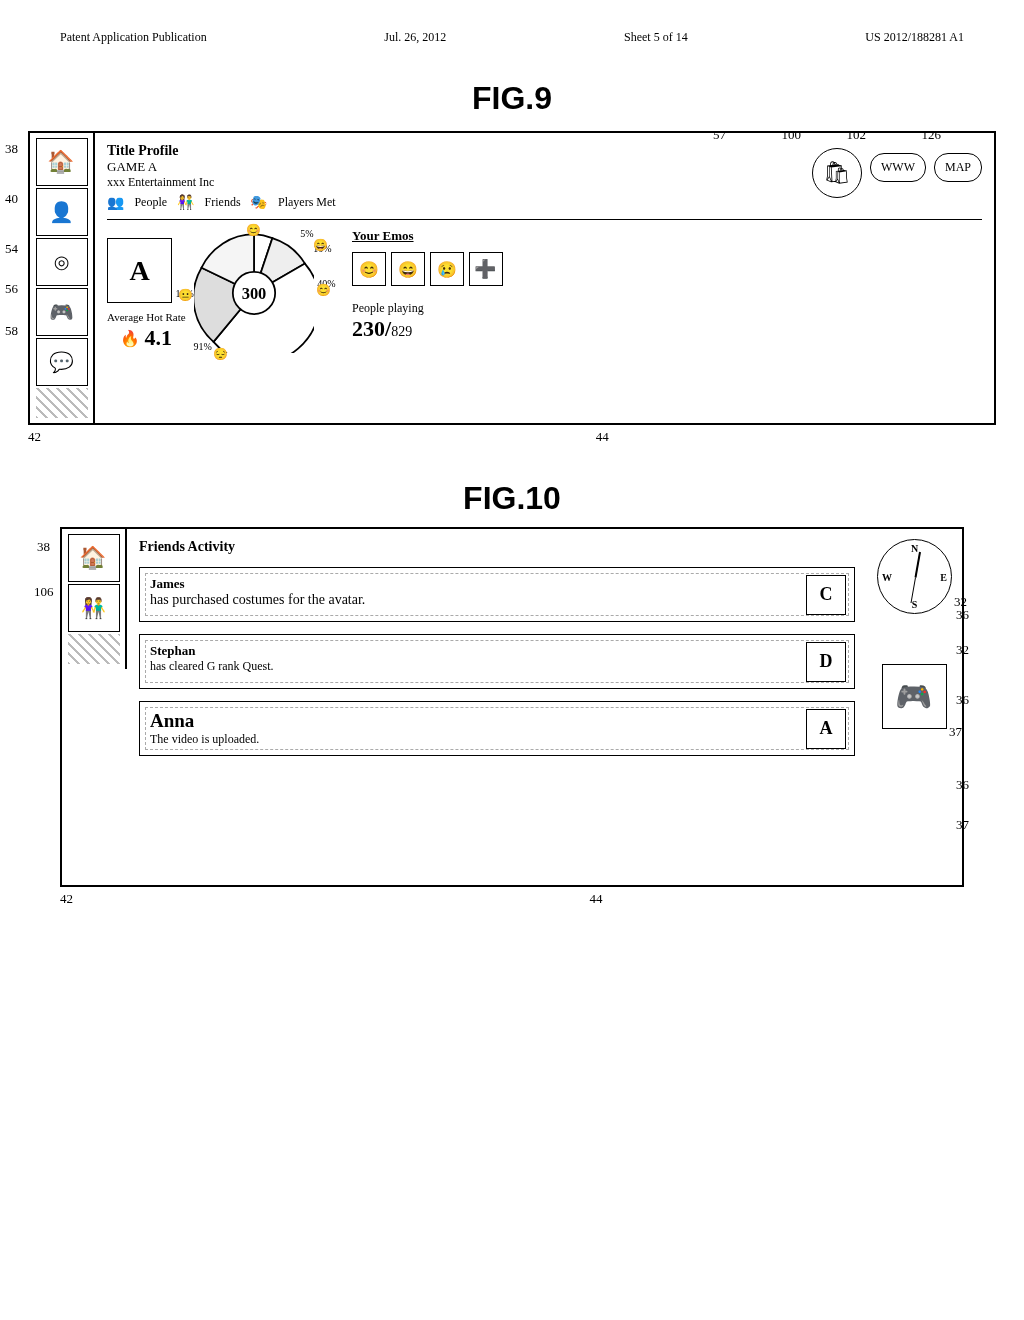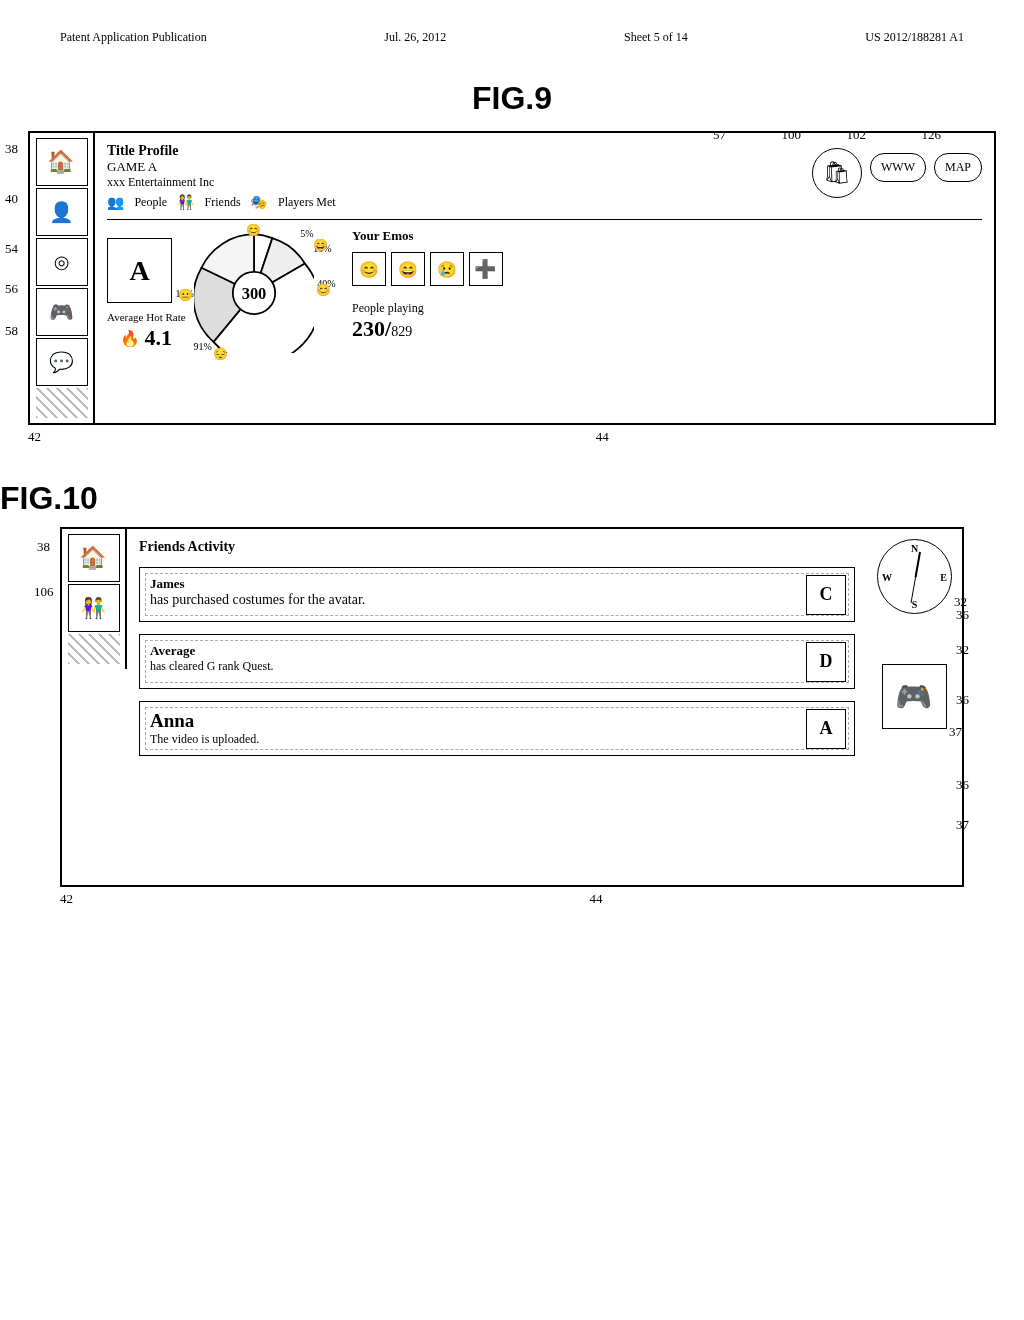--- a/index.html
+++ b/index.html
@@ -132,21 +132,21 @@
               <div style="position:absolute; top:-10px; left:50%; transform:translateX(-50%); font-size:12px;">😊</div>
               <div style="position:absolute; top:5px; right:-15px; font-size:12px;">😄</div>
               <div style="position:absolute; top:50px; right:-18px; font-size:12px;">😊</div>
               <div style="position:absolute; bottom:-5px; left:20px; font-size:12px;">😔</div>
               <div style="position:absolute; top:55px; left:-15px; font-size:12px;">😐</div>
             </div>
           </div>
         </div>
 
         <div style="flex:1; padding-left:10px;">
-          <div style="font-size:13px; font-weight:bold; margin-bottom:8px;">Your Emos</div>
+          <div style="font-size:13px; font-weight:bold; margin-bottom:8px;text-decoration:underline;">Your Emos</div>
           <div style="display:flex; gap:5px; margin-bottom:15px;">
             <div style="width:34px;height:34px;border:1.5px solid #000;display:flex;align-items:center;justify-content:center;font-size:16px;">😊</div>
             <div style="width:34px;height:34px;border:1.5px solid #000;display:flex;align-items:center;justify-content:center;font-size:16px;">😄</div>
             <div style="width:34px;height:34px;border:1.5px solid #000;display:flex;align-items:center;justify-content:center;font-size:16px;">😢</div>
             <div style="width:34px;height:34px;border:1.5px solid #000;display:flex;align-items:center;justify-content:center;font-size:18px;font-weight:bold;">➕</div>
           </div>
           <div style="font-size:12px;">People playing</div>
           <div style="font-size:22px; font-weight:bold;">
             <span>230</span><span>/</span><span style="font-size:14px; font-weight:normal;">829</span>
           </div>
@@ -154,21 +154,21 @@
       </div>
     </div>
   </div>
 
   <div style="display:flex; justify-content:space-between; margin-top:4px;">
     <span style="font-size:13px;">42</span>
     <span style="font-size:13px; margin-right:40%;">44</span>
   </div>
 </div>
 
-<div style="text-align:left; margin: 35px 0 10px 0;">
+<div style="text-align:center; margin: 35px 0 10px 0;">
   <span style="font-size:32px; font-weight:bold; font-family:Arial,sans-serif;">FIG.10</span>
 </div>
 
 <div style="position:relative; margin: 0 60px;">
 
   <div style="display:flex; border:2px solid #000; position:relative; min-height:360px;">
 
     <div style="position:relative;">
       <span style="position:absolute; left:-25px; top:10px; font-size:13px;">38</span>
       <span style="position:absolute; left:-28px; top:55px; font-size:13px;">106</span>
@@ -185,21 +185,21 @@
 
       <div style="border:1.5px solid #000; padding:8px 55px 8px 10px; margin-bottom:12px; position:relative; min-height:55px;">
         <div style="position:absolute; inset:5px; border:1px dashed #aaa; pointer-events:none;"></div>
         <div style="font-size:13px; font-weight:bold; position:relative; z-index:1;">James</div>
         <div style="font-size:14px; position:relative; z-index:1;">has purchased costumes for the avatar.</div>
         <div style="position:absolute; right:8px; top:50%; transform:translateY(-50%); width:40px; height:40px; border:1.5px solid #000; display:flex; align-items:center; justify-content:center; font-size:18px; font-weight:bold; background:#fff; z-index:2;">C</div>
       </div>
 
       <div style="border:1.5px solid #000; padding:8px 55px 8px 10px; margin-bottom:12px; position:relative; min-height:55px;">
         <div style="position:absolute; inset:5px; border:1px dashed #aaa; pointer-events:none;"></div>
-        <div style="font-size:13px; font-weight:bold; position:relative; z-index:1;">Average</div>
+        <div style="font-size:13px; font-weight:bold; position:relative; z-index:1;">Stephan</div>
         <div style="font-size:12px; position:relative; z-index:1;">has cleared G rank Quest.</div>
         <div style="position:absolute; right:8px; top:50%; transform:translateY(-50%); width:40px; height:40px; border:1.5px solid #000; display:flex; align-items:center; justify-content:center; font-size:18px; font-weight:bold; background:#fff; z-index:2;">D</div>
       </div>
 
       <div style="border:1.5px solid #000; padding:8px 55px 8px 10px; margin-bottom:12px; position:relative; min-height:55px;">
         <div style="position:absolute; inset:5px; border:1px dashed #aaa; pointer-events:none;"></div>
         <div style="font-size:19px; font-weight:bold; position:relative; z-index:1;">Anna</div>
         <div style="font-size:12px; position:relative; z-index:1;">The video is uploaded.</div>
         <div style="position:absolute; right:8px; top:50%; transform:translateY(-50%); width:40px; height:40px; border:1.5px solid #000; display:flex; align-items:center; justify-content:center; font-size:18px; font-weight:bold; background:#fff; z-index:2;">A</div>
       </div>

